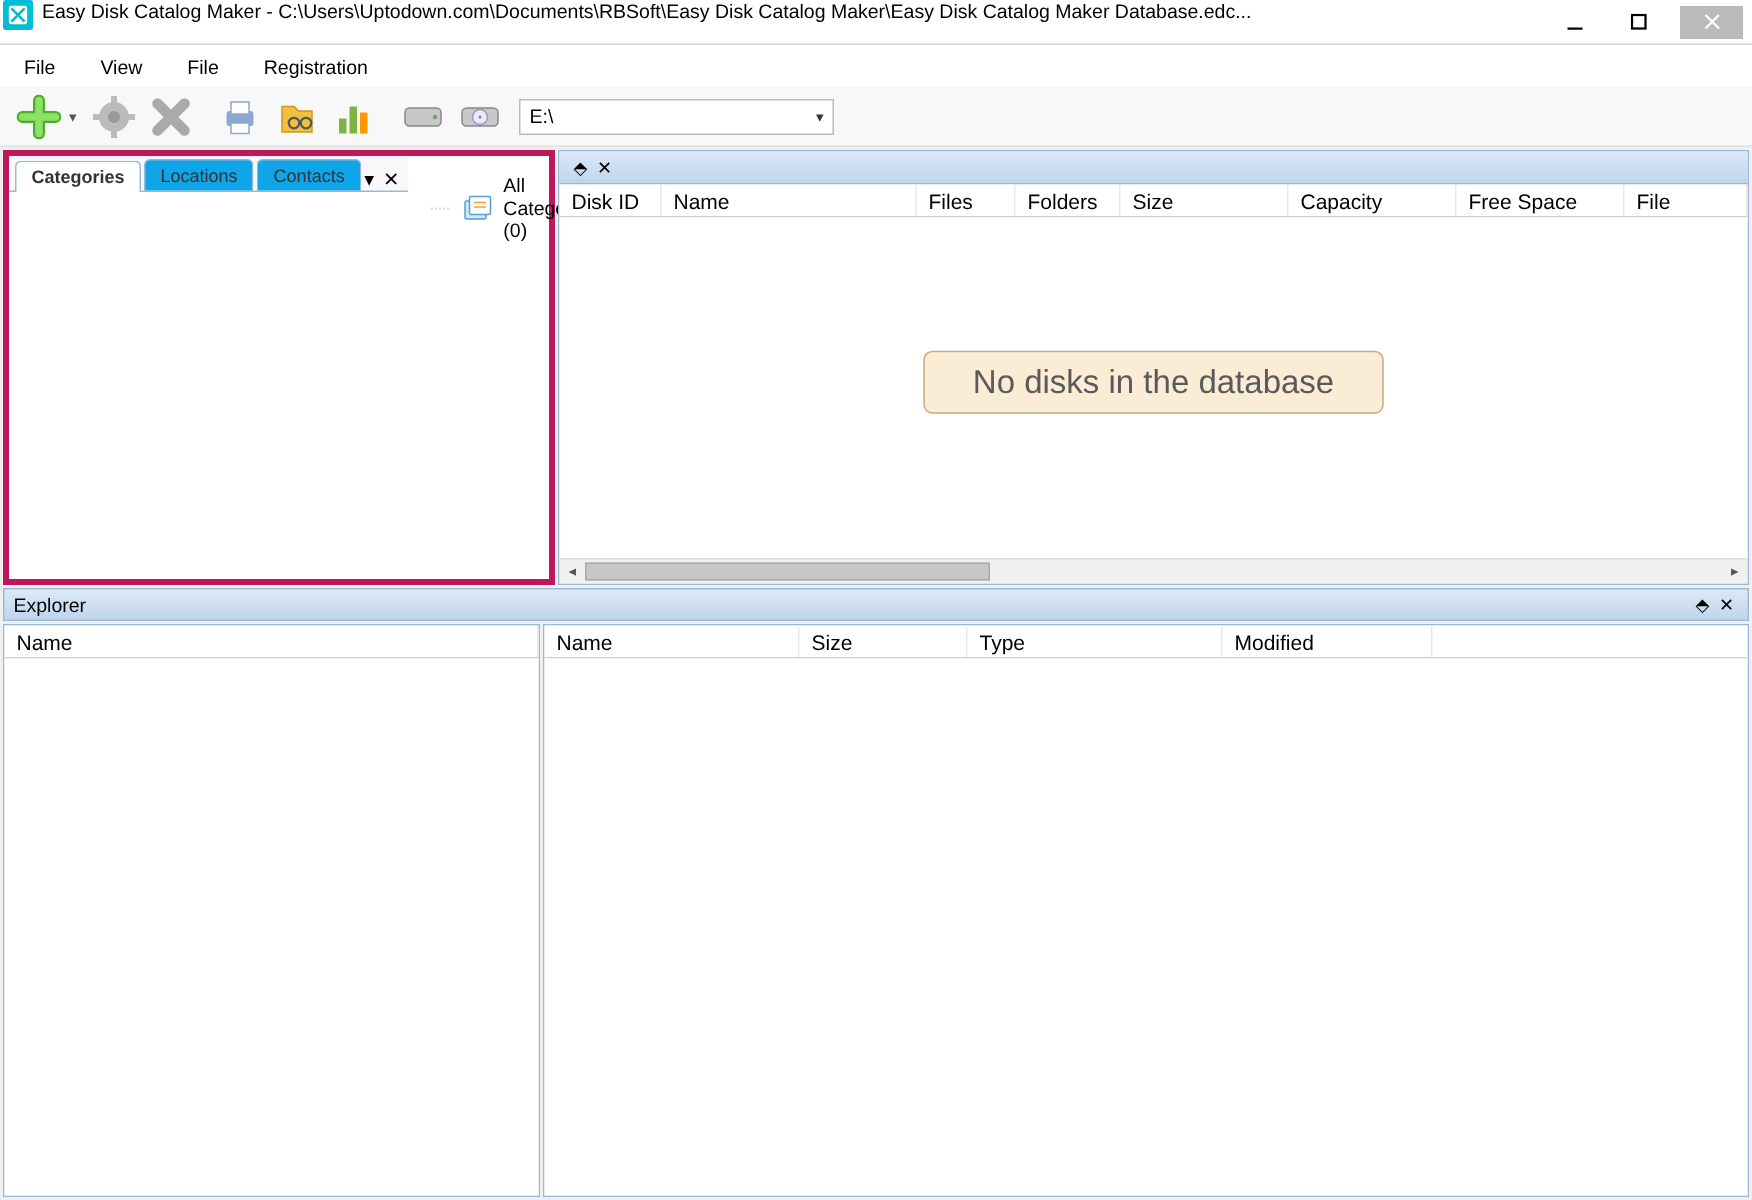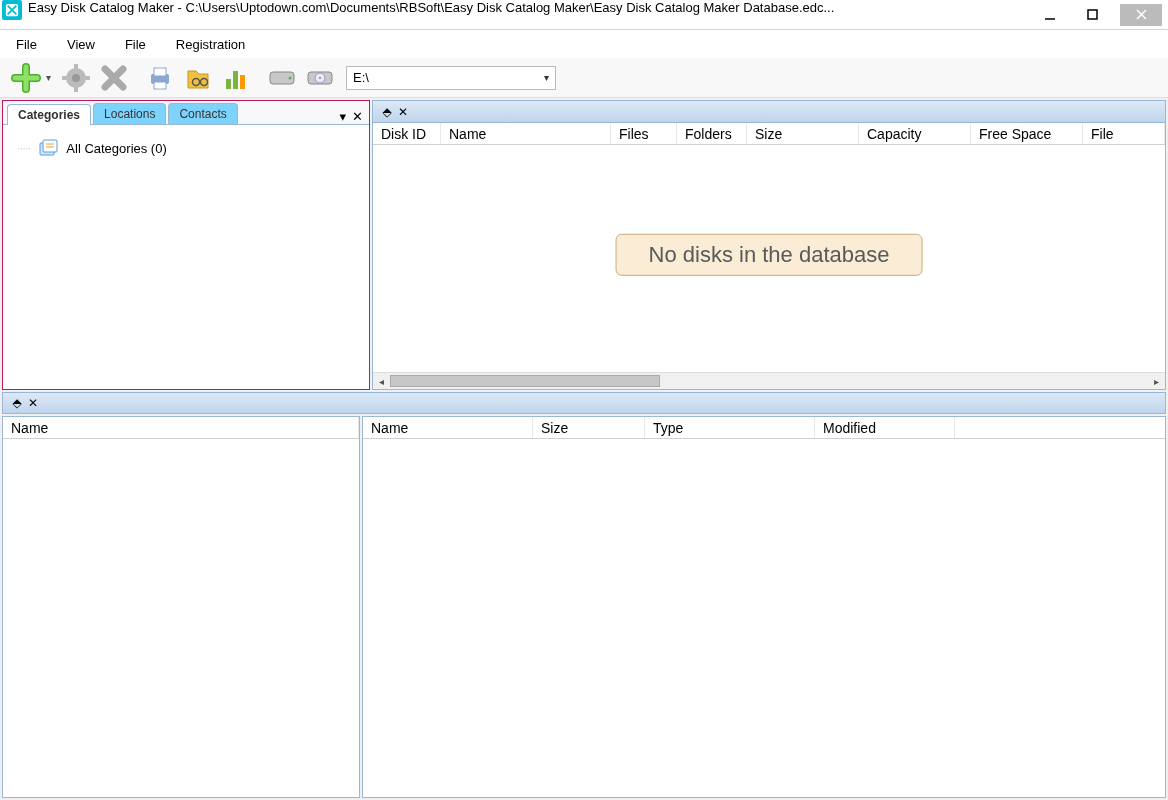--- a/index.html
+++ b/index.html
@@ -26,23 +26,23 @@
     .main { flex: 1; display: flex; flex-direction: column; padding: 2px; gap: 2px;}
     .upper { display: flex; height: 290px; gap: 2px;}
     .lower { flex: 1; display: flex; gap: 2px;}
     
     .panel { background: #fff; border: 1px solid #9bb7d6; display: flex; flex-direction: column; }
     .panel-header { height: 22px; background: linear-gradient(#dce9f7, #bfd5ec); border-bottom: 1px solid #9bb7d6; display: flex; align-items: center; padding: 0 6px; font-size: 12px; color: #000;}
     .panel-header-title { flex: 1; }
     .panel-ctrl { width: 16px; cursor: pointer; text-align: center; font-size: 12px; }
     
     
-    .left-panel { width: 368px; border: 1px solid #be185d; background: #fff; display: flex; flex-direction: column;}
+    .left-panel { width: 368px; border: 4px solid #be185d; background: #fff; display: flex; flex-direction: row;}
     .tabbar { height: 24px; display: flex; align-items: flex-end; background: #f8f8f8; border-bottom: 1px solid #9bb7d6; padding-left: 4px;}
-    .tab { padding: 3px 10px; border: 1px solid #9bb7d6; border-bottom: none; background: #7dd3fc; border-top-left-radius: 4px; border-top-right-radius: 4px; cursor: pointer; margin-right: 2px; font-size: 12px; color: #333;}
+    .tab { padding: 3px 10px; border: 1px solid #9bb7d6; border-bottom: none; background: #0ea5e9; border-top-left-radius: 4px; border-top-right-radius: 4px; cursor: pointer; margin-right: 2px; font-size: 12px; color: #333;}
     .tab.active { background: #fff; font-weight: 600; position: relative; top: 1px;}
     .tabbar-controls { margin-left: auto; display: flex; gap: 6px; padding-right: 6px; font-size: 11px; }
     .tabbar-controls span { cursor: pointer; }
     .tree { flex: 1; padding: 10px 8px; }
     .tree-node { display: flex; align-items: center; gap: 6px; padding: 2px 6px; cursor: pointer;}
     .tree-dots { color: #ccc; letter-spacing: -1px; margin-right: 2px; font-size: 11px;}
     .tree-icon { width: 22px; height: 22px; }
     
     .disks-panel { flex: 1; }
     .col-headers { height: 22px; border-bottom: 1px solid #d0d0d0; display: flex; background: #fff;}
@@ -217,20 +217,21 @@
         <div class="arrow">◂</div>
         <div class="thumb-track">
             <div class="thumb"></div>
           </div>
         <div class="arrow">▸</div>
       </div>
     </div>
   </div>
 
   <div class="panel-header explorer-header" style="border:1px solid #9bb7d6;">
+    <div class="panel-header-title">Explorer</div>
     <div class="panel-ctrl">⬘</div>
     <div class="panel-ctrl">✕</div>
   </div>
 
   <div class="lower">
     <div class="panel explorer-left">
       <div class="col-headers">
         <div class="col" style="flex:1">Name</div>
       </div>
       <div style="flex:1;background:#fff"></div>

